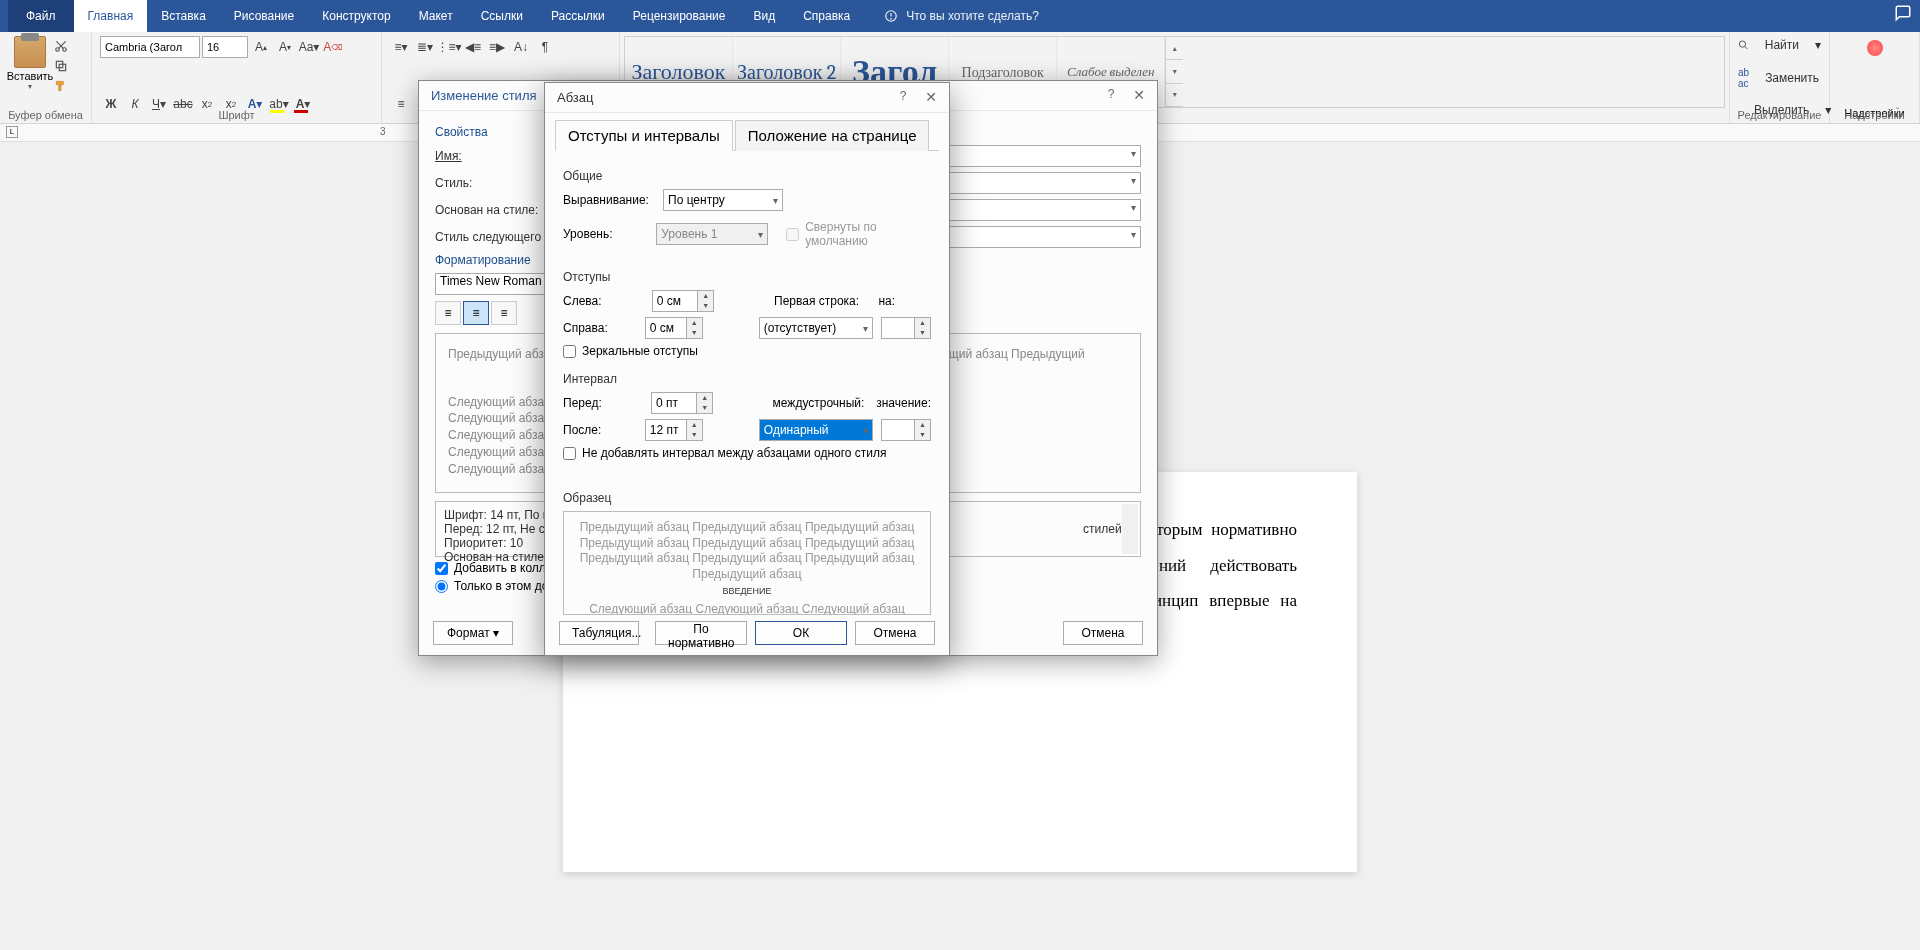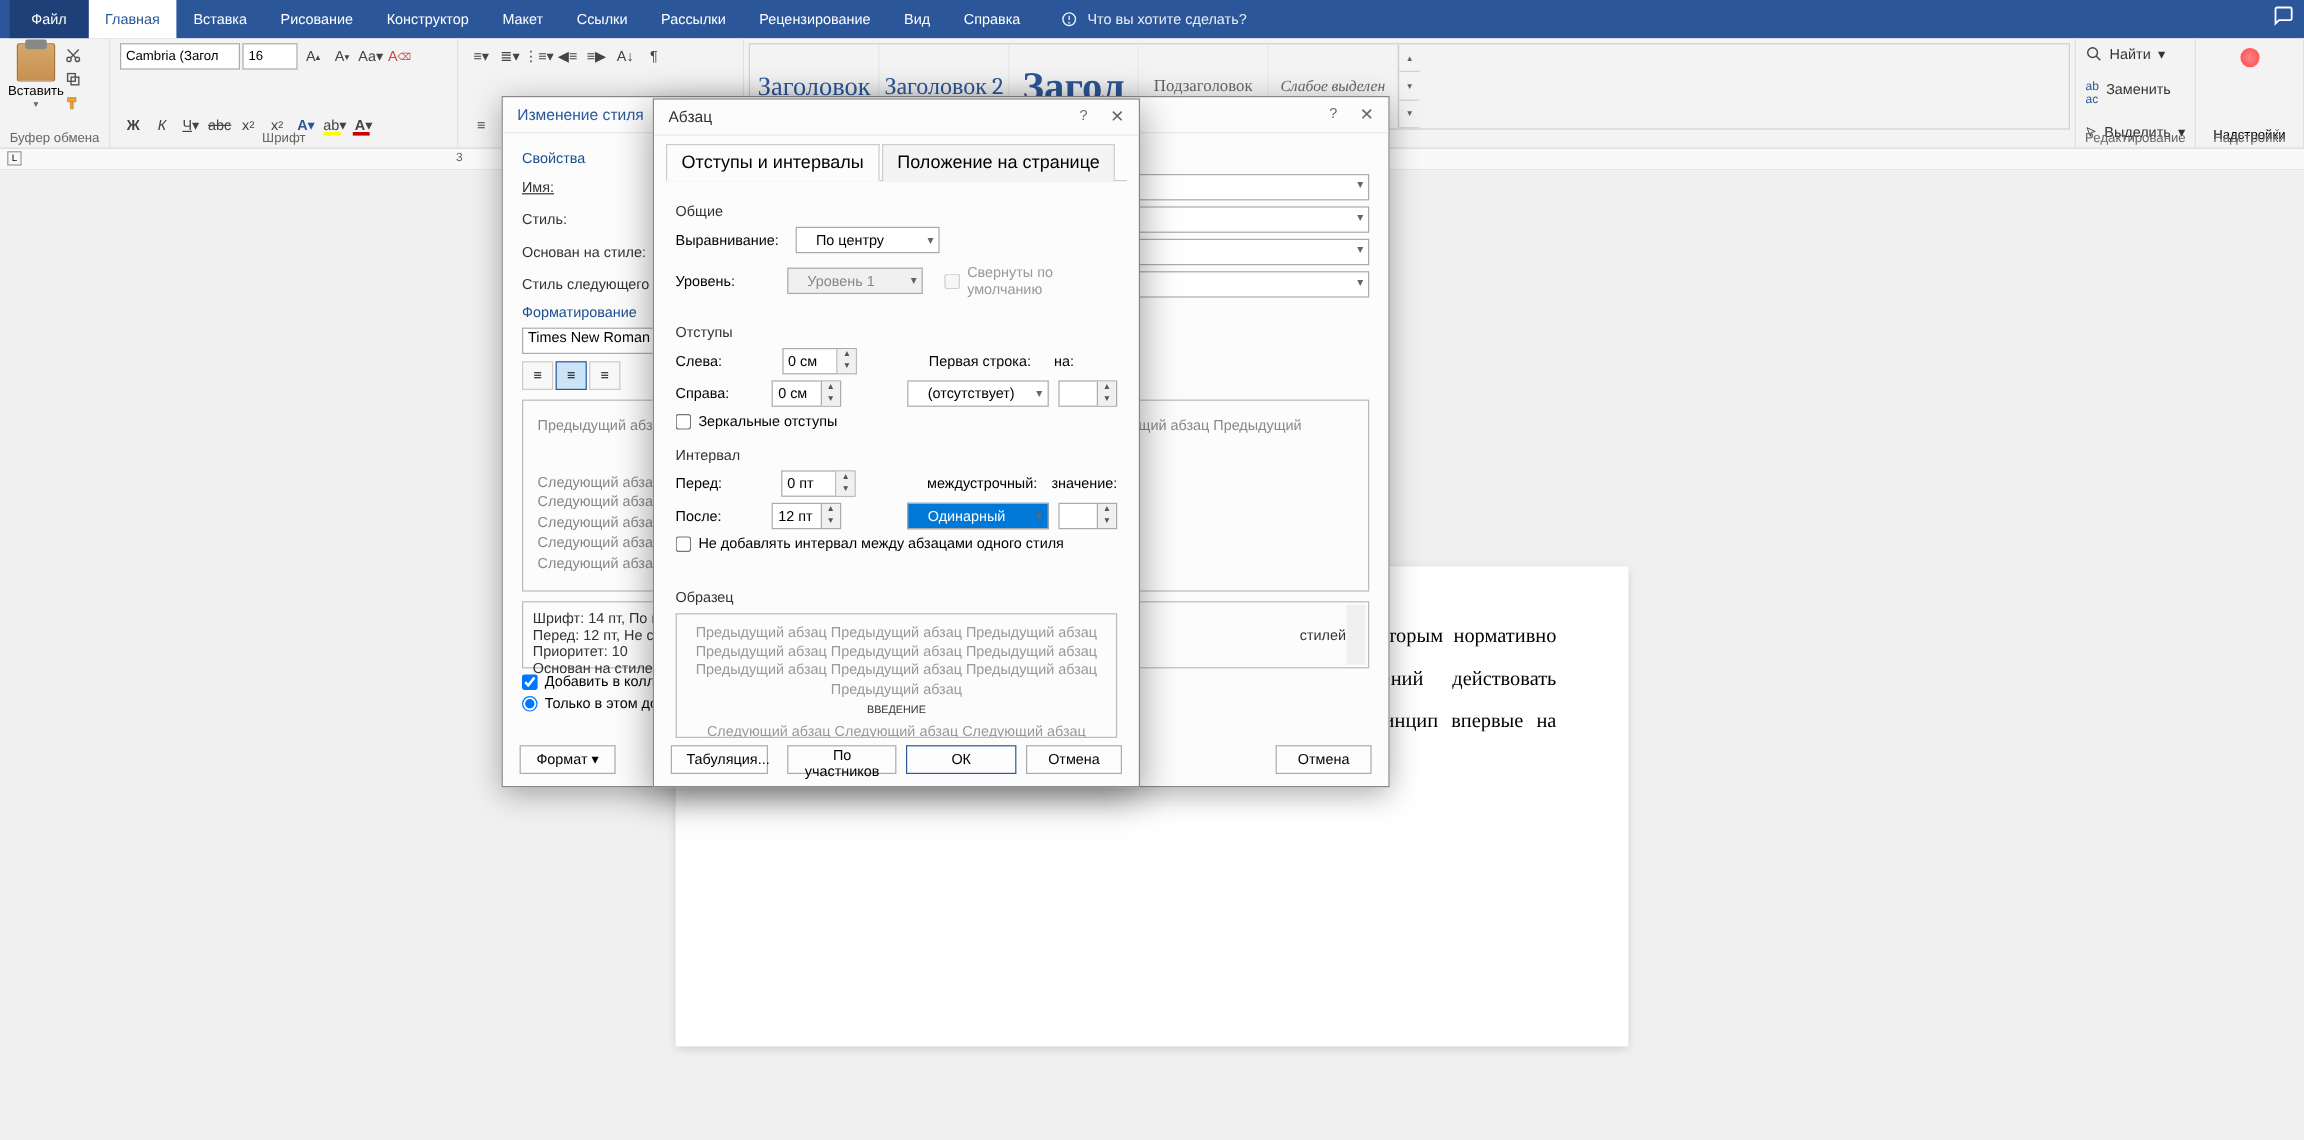--- a/index.html
+++ b/index.html
@@ -27,21 +27,21 @@
 .fbtn{width:22px;height:22px;display:flex;align-items:center;justify-content:center;color:#444;cursor:pointer}
 .fbtn sup,.fbtn sub{font-size:8px}
 .color-bar{width:14px;height:3px;position:absolute;bottom:2px}
 .para-group{width:238px}
 .styles-group{flex:1;min-width:560px;padding:0}
 .style-gallery{display:flex;height:72px;overflow:hidden;border:1px solid #d0d0d0;margin:4px}
 .style-item{min-width:108px;border-right:1px solid #e8e8e8;display:flex;align-items:center;justify-content:center;padding:4px;color:#2b579a;font-family:Cambria,serif}
 .style-scroll{width:18px;display:flex;flex-direction:column;border-left:1px solid #d0d0d0}
 .style-scroll div{flex:1;display:flex;align-items:center;justify-content:center;border-bottom:1px solid #d0d0d0;font-size:8px;color:#666}
 .edit-group{width:100px;padding:4px 8px}
-.edit-item{display:flex;align-items:flex-start;gap:6px;padding:2px 0;font-size:12px;color:#333}
+.edit-item{display:flex;align-items:center;gap:16px;padding:2px 0;font-size:12px;color:#333}
 .addins-group{width:90px;display:flex;flex-direction:column;align-items:center;padding-top:8px}
 .ruler-bar{height:18px;background:#f9f9f9;border-bottom:1px solid #e0e0e0;position:relative}
 .ruler-l{position:absolute;left:6px;top:2px;width:12px;height:12px;border:1px solid #999;font-size:8px;text-align:center}
 .doc-area{position:absolute;top:142px;left:0;right:0;bottom:0;background:#f0f0f0;overflow:hidden}
 .page{width:794px;min-height:400px;background:#fff;margin:0 auto;box-shadow:0 2px 8px rgba(0,0,0,.15);padding:40px 60px}
 .doc-text{font-family:'Times New Roman',serif;font-size:17px;line-height:2.1;text-align:justify;color:#000}
 
 .dlg-modify{position:absolute;left:418px;top:80px;width:740px;height:576px;background:#fcfcfc;border:1px solid #888;box-shadow:0 6px 24px rgba(0,0,0,.35);z-index:10}
 .dlg-title{height:30px;display:flex;align-items:center;padding:0 12px;color:#2b579a;font-size:13px;border-bottom:1px solid #e8e8e8}
 .dlg-close{position:absolute;right:8px;top:6px;width:20px;height:20px;color:#666;font-size:14px;text-align:center;cursor:pointer}
@@ -68,21 +68,21 @@
 .btn.primary{border-color:#2b579a}
 
 .dlg-para{position:absolute;left:544px;top:82px;width:406px;height:574px;background:#fcfcfc;border:1px solid #888;box-shadow:0 8px 30px rgba(0,0,0,.4);z-index:20}
 .tabs-row{display:flex;border-bottom:1px solid #ccc;margin:6px 10px 0}
 .ptab{padding:6px 12px;border:1px solid #ccc;border-bottom:none;background:#f4f4f4;margin-right:2px;font-size:15px;cursor:pointer;position:relative;top:1px}
 .ptab.active{background:#fcfcfc;border-bottom:1px solid #fcfcfc}
 .para-body{padding:10px 18px}
 .para-section{color:#333;font-size:12px;margin:8px 0 6px}
 .para-row{display:flex;align-items:center;margin:5px 0;gap:8px}
 .para-lbl{width:92px;font-size:12px}
-.combo{height:22px;border:1px solid #ababab;background:#fff;padding:0 16px;font-size:12px;position:relative;display:flex;align-items:center}
+.combo{height:22px;border:1px solid #ababab;background:#fff;padding:0 4px;font-size:12px;position:relative;display:flex;align-items:center}
 .combo::after{content:'▾';position:absolute;right:4px;color:#666;font-size:10px}
 .combo.disabled{background:#f0f0f0;color:#888}
 .combo.selected{background:#0078d7;color:#fff}
 .spinner{width:70px;height:22px;border:1px solid #ababab;background:#fff;display:flex;align-items:center;padding:0 4px;position:relative;font-size:12px}
 .spinner-btns{position:absolute;right:0;top:0;bottom:0;width:16px;display:flex;flex-direction:column;border-left:1px solid #ababab}
 .spinner-btns div{flex:1;background:#f0f0f0;font-size:7px;text-align:center;line-height:9px;color:#555}
 .sample-box{border:1px solid #bbb;height:104px;margin:6px 0;padding:8px;font-size:8px;color:#999;text-align:center;overflow:hidden;line-height:1.3}
 .sample-heading{font-size:9px;color:#333;margin:4px 0}
 .collapse-btn{position:absolute;right:6px;bottom:0;width:18px;height:16px;font-size:10px;color:#666}
 </style>
@@ -408,17 +408,17 @@
     <div class="para-section" style="margin-top:31px">Образец</div>
     <div class="sample-box">
       <div>Предыдущий абзац Предыдущий абзац Предыдущий абзац Предыдущий абзац Предыдущий абзац Предыдущий абзац Предыдущий абзац Предыдущий абзац Предыдущий абзац Предыдущий абзац</div>
       <div class="sample-heading">ВВЕДЕНИЕ</div>
       <div>Следующий абзац Следующий абзац Следующий абзац Следующий абзац Следующий абзац Следующий абзац Следующий абзац Следующий абзац Следующий абзац Следующий абзац Следующий абзац Следующий абзац Следующий абзац Следующий абзац Следующий абзац Следующий абзац Следующий абзац Следующий абзац Следующий абзац Следующий абзац Следующий абзац Следующий абзац Следующий абзац Следующий абзац</div>
     </div>
   </div>
   <div style="position:absolute;bottom:10px;left:14px;right:14px;display:flex;gap:8px;align-items:center">
     <button class="btn">Табуляция...</button>
     <div style="flex:1"></div>
-    <button class="btn">По участников</button>
+    <button class="btn">По нормативно</button>
     <button class="btn primary" style="min-width:92px">ОК</button>
     <button class="btn">Отмена</button>
   </div>
 </div>
 
 </body></html>

